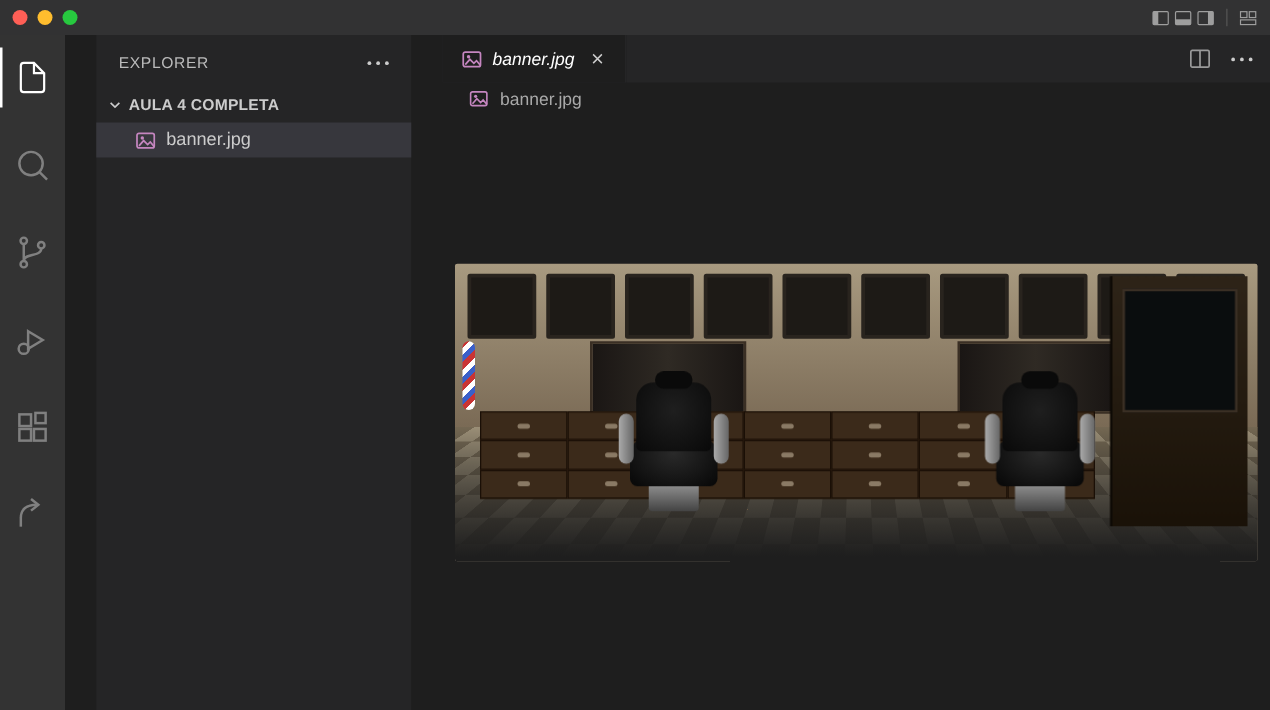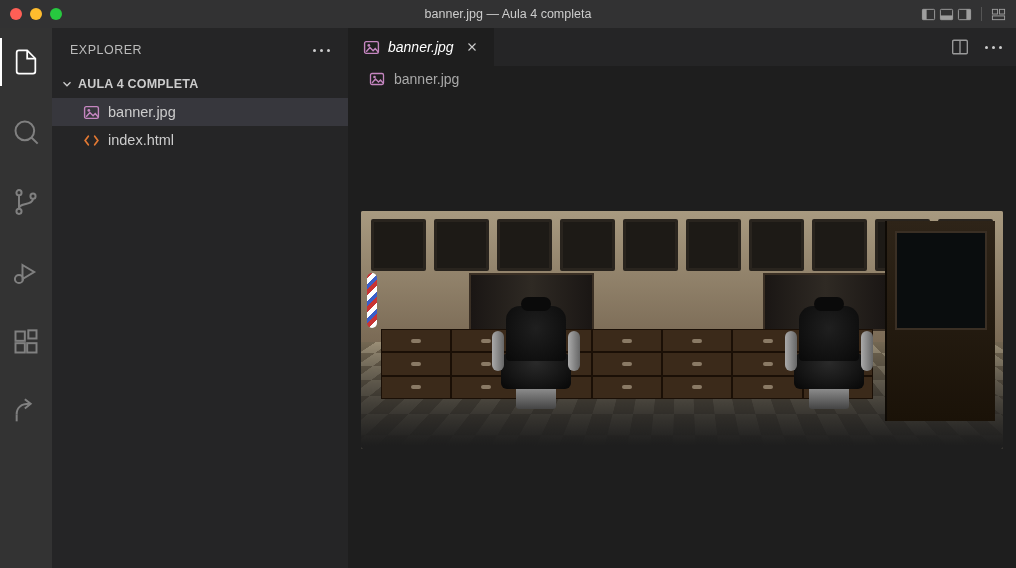--- a/index.html
+++ b/index.html
@@ -7,21 +7,21 @@
     
     .titlebar { height: 28px; background: #323233; display: flex; align-items: center; padding: 0 10px; position: relative; }
     .traffic-lights { display: flex; gap: 8px; }
     .traffic-light { width: 12px; height: 12px; border-radius: 50%; }
     .red { background: #ff5f56; } .yellow { background: #ffbd2e; } .green { background: #27c93f; }
     .title-text { position: absolute; left: 50%; transform: translateX(-50%); color: #ccc; font-size: 12.5px; }
     .titlebar-right { margin-left: auto; display: flex; gap: 3px; align-items: center; }
     .titlebar-right svg { width: 15px; height: 15px; opacity: 0.7; }
     .tb-divider { width: 1px; height: 14px; background: #555; margin: 0 6px; }
     
-    .main { display: flex; height: calc(100% - 28px); }
+    .main { display: flex; height: calc(100% - 28px); gap: 25px; }
     
     .activity-bar { width: 52px; background: #333333; display: flex; flex-direction: column; align-items: center; padding-top: 10px; gap: 22px; }
     .activity-item { width: 52px; height: 48px; display: flex; align-items: center; justify-content: center; position: relative; cursor: pointer; }
     .activity-item.active::before { content: ''; position: absolute; left: 0; top: 0; bottom: 0; width: 2px; background: #fff; }
     .activity-item svg { width: 28px; height: 28px; opacity: 0.5; stroke: #ccc; fill: none; }
     .activity-item.active svg { opacity: 1; stroke: #fff; }
     
     .sidebar { width: 296px; background: #252526; display: flex; flex-direction: column; }
     .sidebar-header { height: 44px; display: flex; align-items: center; padding: 0 18px; color: #bbb; font-size: 12.5px; letter-spacing: 0.5px; justify-content: space-between; }
     .explorer-folder { padding: 5px 10px 5px 8px; font-size: 12.5px; font-weight: 700; color: #ccc; letter-spacing: 0.2px; display: flex; align-items: center; gap: 4px; cursor: pointer; }
@@ -71,21 +71,20 @@
   </style>
 </head>
 <body>
 
 <div class="titlebar">
   <div class="traffic-lights">
     <div class="traffic-light red"></div>
     <div class="traffic-light yellow"></div>
     <div class="traffic-light green"></div>
   </div>
-  <div class="title-text">banner.jpg — Aula 4 completa</div>
   <div class="titlebar-right">
     <svg viewBox="0 0 16 16">
         <rect x="1.5" y="2.5" width="13" height="11" rx="1" fill="none" stroke="#ccc"></rect>
         <rect x="1.5" y="2.5" width="4.5" height="11" fill="#ccc"></rect>
       </svg>
     <svg viewBox="0 0 16 16">
         <rect x="1.5" y="2.5" width="13" height="11" rx="1" fill="none" stroke="#ccc"></rect>
         <rect x="1.5" y="9" width="13" height="4.5" fill="#ccc"></rect>
       </svg>
     <svg viewBox="0 0 16 16">
@@ -164,28 +163,20 @@
     <div class="file-list">
       <div class="file-item selected">
         <span class="file-icon">
           <svg width="17" height="17" viewBox="0 0 16 16">
               <rect x="1.5" y="2.5" width="13" height="11" rx="1.5" fill="none" stroke="#c586c0" stroke-width="1.3"></rect>
               <circle cx="5.5" cy="6" r="1.3" fill="#c586c0"></circle>
               <path d="M3 12l3.5-4 3 3 2-2 3 3.5" fill="none" stroke="#c586c0" stroke-width="1.3"></path>
             </svg>
         </span>
         <span>banner.jpg</span>
-      </div>
-      <div class="file-item">
-        <span class="file-icon">
-          <svg width="17" height="17" viewBox="0 0 16 16">
-              <path d="M5 4L2 8l3 4M11 4l3 4-3 4" fill="none" stroke="#e37933" stroke-width="1.6" stroke-linecap="round"></path>
-            </svg>
-        </span>
-        <span>index.html</span>
       </div>
     </div>
   </div>
 
   <div class="editor-area">
     <div class="tabs">
       <div class="tab">
         <span class="file-icon">
           <svg width="17" height="17" viewBox="0 0 16 16">
               <rect x="1.5" y="2.5" width="13" height="11" rx="1.5" fill="none" stroke="#c586c0" stroke-width="1.3"></rect>

